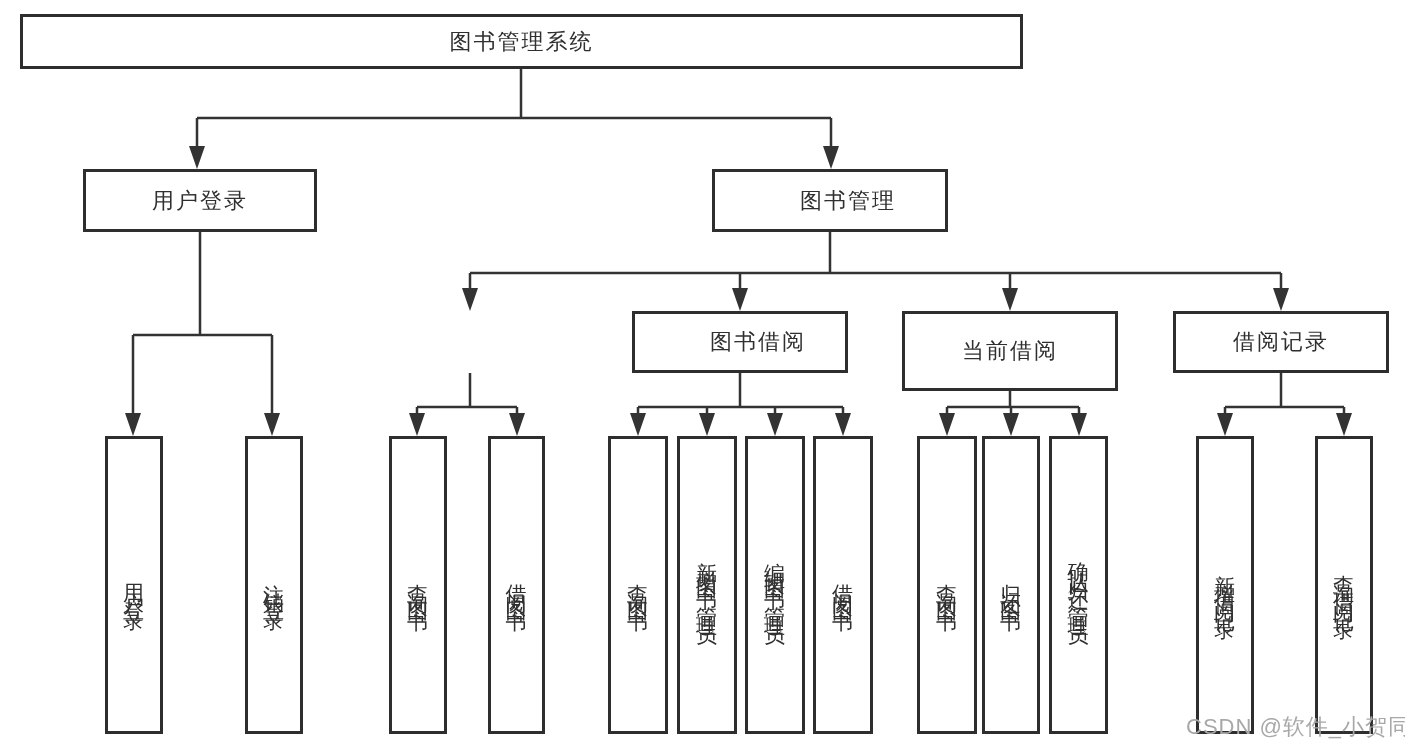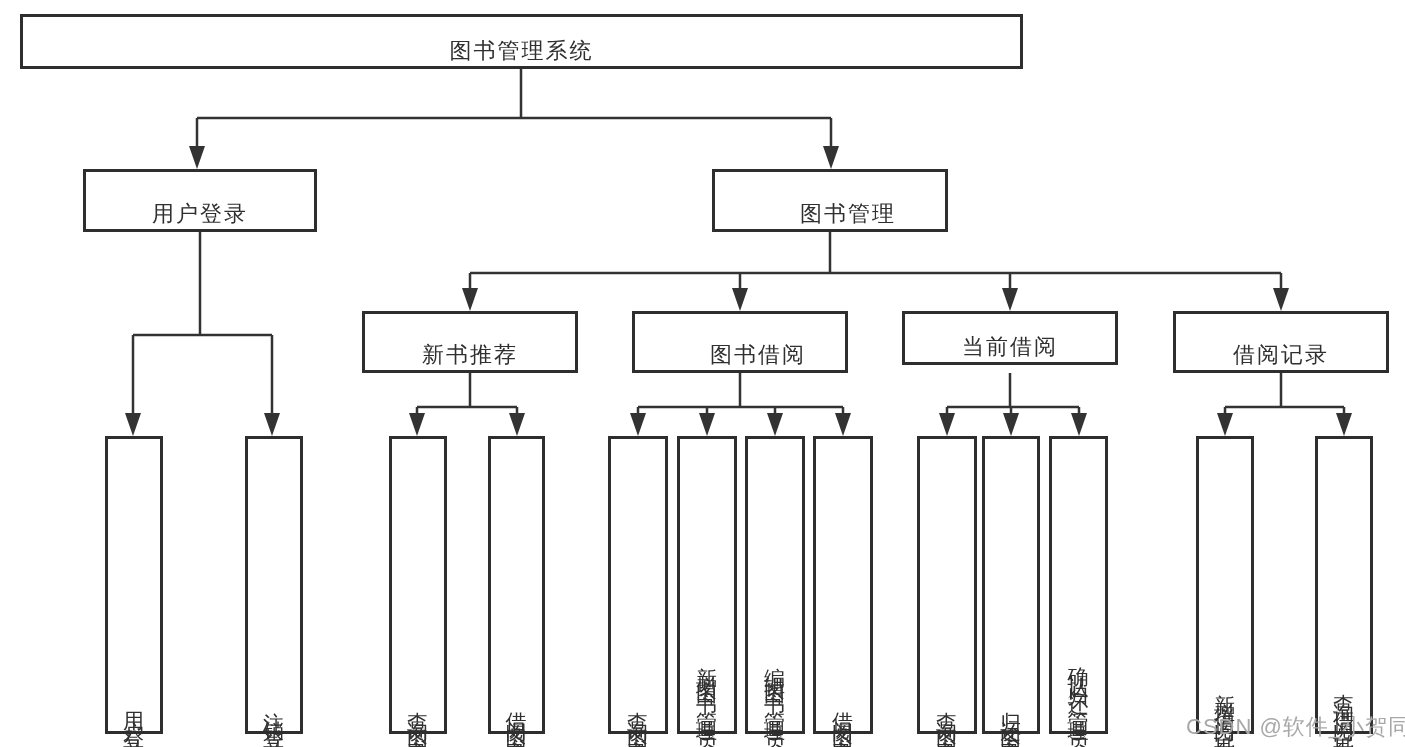--- a/index.html
+++ b/index.html
@@ -16,21 +16,21 @@
     position:absolute;
     left:0; top:0;
     z-index:1;
   }
   .box {
     position:absolute;
     box-sizing:border-box;
     background:#ffffff;
     border:3px solid #2e2e2e;
     display:flex;
-    align-items:flex-end;
+    align-items:center;
     justify-content:center;
     z-index:2;
   }
   .h-label {
     font-size:22px;
     letter-spacing:2px;
     white-space:nowrap;
   }
   .v-label {
     writing-mode:vertical-rl;
@@ -99,27 +99,24 @@
     <span class="h-label">图书管理系统</span>
   </div>
 
   <div class="box" style="left:83px; top:169px; width:234px; height:63px;">
     <span class="h-label">用户登录</span>
   </div>
   <div class="box" style="left:712px; top:169px; width:236px; height:63px;padding-left:36px;">
     <span class="h-label">图书管理</span>
   </div>
 
-  <div class="box" style="left:362px; top:311px; width:216px; height:62px;">
-    <span class="h-label">新书推荐</span>
-  </div>
   <div class="box" style="left:632px; top:311px; width:216px; height:62px;padding-left:36px;">
     <span class="h-label">图书借阅</span>
   </div>
-  <div class="box" style="left:902px; top:311px; width:216px; height:54px;">
+  <div class="box" style="left:902px; top:311px; width:216px; height:80px;">
     <span class="h-label">当前借阅</span>
   </div>
   <div class="box" style="left:1173px; top:311px; width:216px; height:62px;">
     <span class="h-label">借阅记录</span>
   </div>
 
   <div class="box" style="left:105px; top:436px; width:58px; height:298px;">
     <span class="v-label">用户登录</span>
   </div>
   <div class="box" style="left:245px; top:436px; width:58px; height:298px;">

